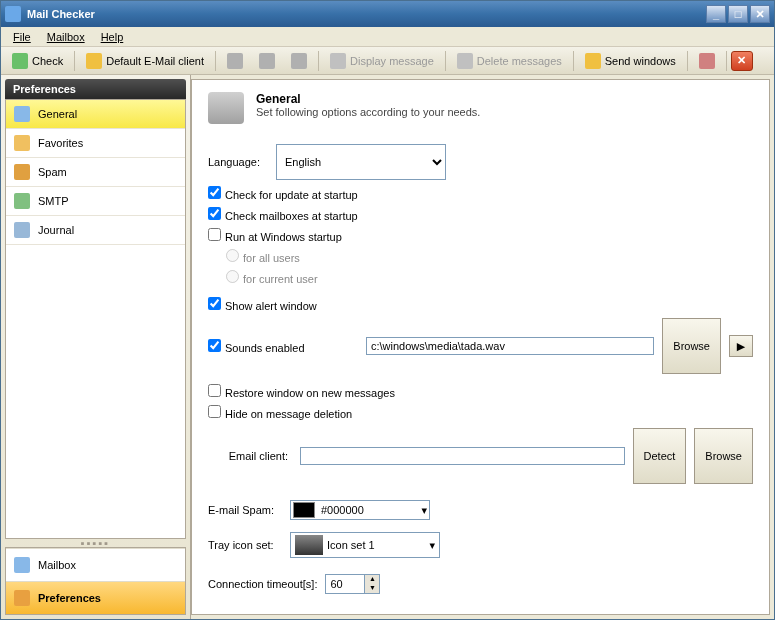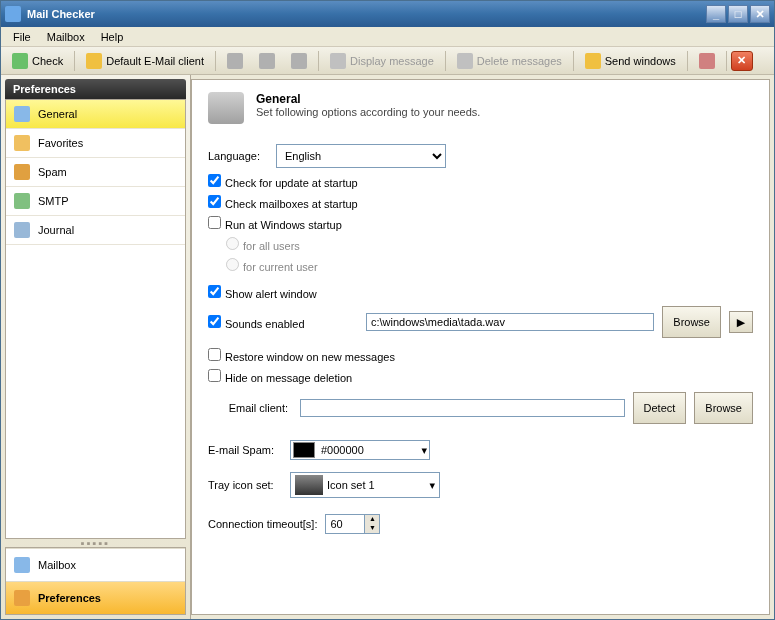--- a/index.html
+++ b/index.html
@@ -3,21 +3,21 @@
 <meta charset="utf-8">
 <style>
 * { box-sizing: border-box; margin: 0; padding: 0; font-family: Tahoma, sans-serif; font-size: 11px; }
 body { background: #ece9d8; width: 775px; height: 620px; overflow: hidden; border: 1px solid #4a6f8f; }
 .titlebar { height: 26px; background: linear-gradient(#5a8cc0, #3870a8 50%, #2a5a90); display: flex; align-items: center; padding: 0 4px; color: #fff; font-weight: bold; }
 .titlebar .logo { width: 16px; height: 16px; background: #6aa8e8; border-radius: 2px; margin-right: 6px; display: inline-block; }
 .titlebar .title { flex: 1; }
 .wcontrols { display: flex; gap: 2px; }
 .wcontrols div { width: 20px; height: 18px; background: linear-gradient(#d8e4f4, #6a90c0); border: 1px solid #5a7ca8; display: flex; align-items: center; justify-content: center; font-family: Arial; }
 .menubar { height: 20px; display: flex; align-items: center; padding: 0 4px; background: #ece9d8; border-bottom: 1px solid #d0caba; }
-.menubar span { padding: 2px 8px; }
+.menubar span { padding: 2px 8px; text-decoration: underline; }
 .toolbar { height: 28px; background: linear-gradient(#f4f2e8, #e0dcc8); border-bottom: 1px solid #c0baa8; display: flex; align-items: center; padding: 0 4px; gap: 2px; }
 .tbtn { display: flex; align-items: center; padding: 2px 6px; gap: 4px; border: 1px solid transparent; cursor: pointer; }
 .ticon { width: 16px; height: 16px; border-radius: 2px; display: inline-block; }
 .tsep { width: 1px; height: 20px; background: #c0baa8; margin: 0 2px; }
 .disabled { color: #999; }
 .closebtn { background: linear-gradient(#f08060,#d04020); border: 1px solid #a03010; border-radius: 3px; width: 22px; height: 20px; display: flex; align-items: center; justify-content: center; color: #fff; font-weight: bold; }
 .content { display: flex; height: 544px; }
 .sidebar { width: 190px; background: linear-gradient(#f4f2e8, #e8e4d0); border-right: 1px solid #b0a898; display: flex; flex-direction: column; padding: 4px; }
 .panel-header { background: linear-gradient(#505050, #282828); color: #fff; font-weight: bold; padding: 4px 8px; border-radius: 3px 3px 0 0; }
 .nav-list { background: #fff; border: 1px solid #b0a898; flex: 1; }
@@ -28,24 +28,24 @@
 .bottom-nav .nav-item { border-bottom: 0; border-top: 1px solid #e0dccc; padding: 8px 8px; }
 .nav-item.act { background: linear-gradient(#ffd880, #f8b830); font-weight: bold; }
 .main { flex: 1; background: #fff; border: 1px solid #b0a898; margin: 4px 4px 4px 0; padding: 12px 16px; overflow: auto; }
 .main-header { display: flex; gap: 12px; margin-bottom: 20px; }
 .main-hicon { width: 36px; height: 32px; background: linear-gradient(#d0d0d0,#a0a0a0); border-radius: 4px; }
 .main-title { font-weight: bold; font-size: 12px; }
 .main-sub { color: #444; }
 .row { display: flex; align-items: center; margin: 6px 0; gap: 8px; }
 label.lbl { display: inline-block; }
 select, input[type=text], input.num { border: 1px solid #7f9db9; padding: 2px 4px; font-size: 11px; background: #fff; }
-select { height: 24px; }
+select { height: 36px; }
 input[type=checkbox], input[type=radio] { margin-right: 4px; }
 .indent { margin-left: 18px; color: #888; }
-button.btn { background: linear-gradient(#f8f6ec,#e0dcc8); border: 1px solid #a09888; padding: 9px 10px; cursor: pointer; }
+button.btn { background: linear-gradient(#f8f6ec,#e0dcc8); border: 1px solid #a09888; padding: 21px 10px; cursor: pointer; }
 .swatch { width: 22px; height: 16px; background: #000; display: inline-block; border: 1px solid #888; vertical-align: middle; }
 .icon-env { width: 28px; height: 20px; background: linear-gradient(#888,#333); display: inline-block; vertical-align: middle; margin-right: 4px; }
 .playbtn { background: linear-gradient(#f8f6ec,#e0dcc8); border: 1px solid #a09888; width: 24px; height: 22px; display: flex; align-items: center; justify-content: center; }
 .spin { display: inline-flex; justify-content: space-between; }
 .spin input { width: 40px; }
 .spinbtns { display: flex; flex-direction: column; border: 1px solid #7f9db9; border-left: 0; }
 .spinbtns div { height: 9px; width: 14px; font-size: 7px; text-align: center; line-height: 8px; background: #e8e4d8; }
 </style>
 </head>
 <body>

